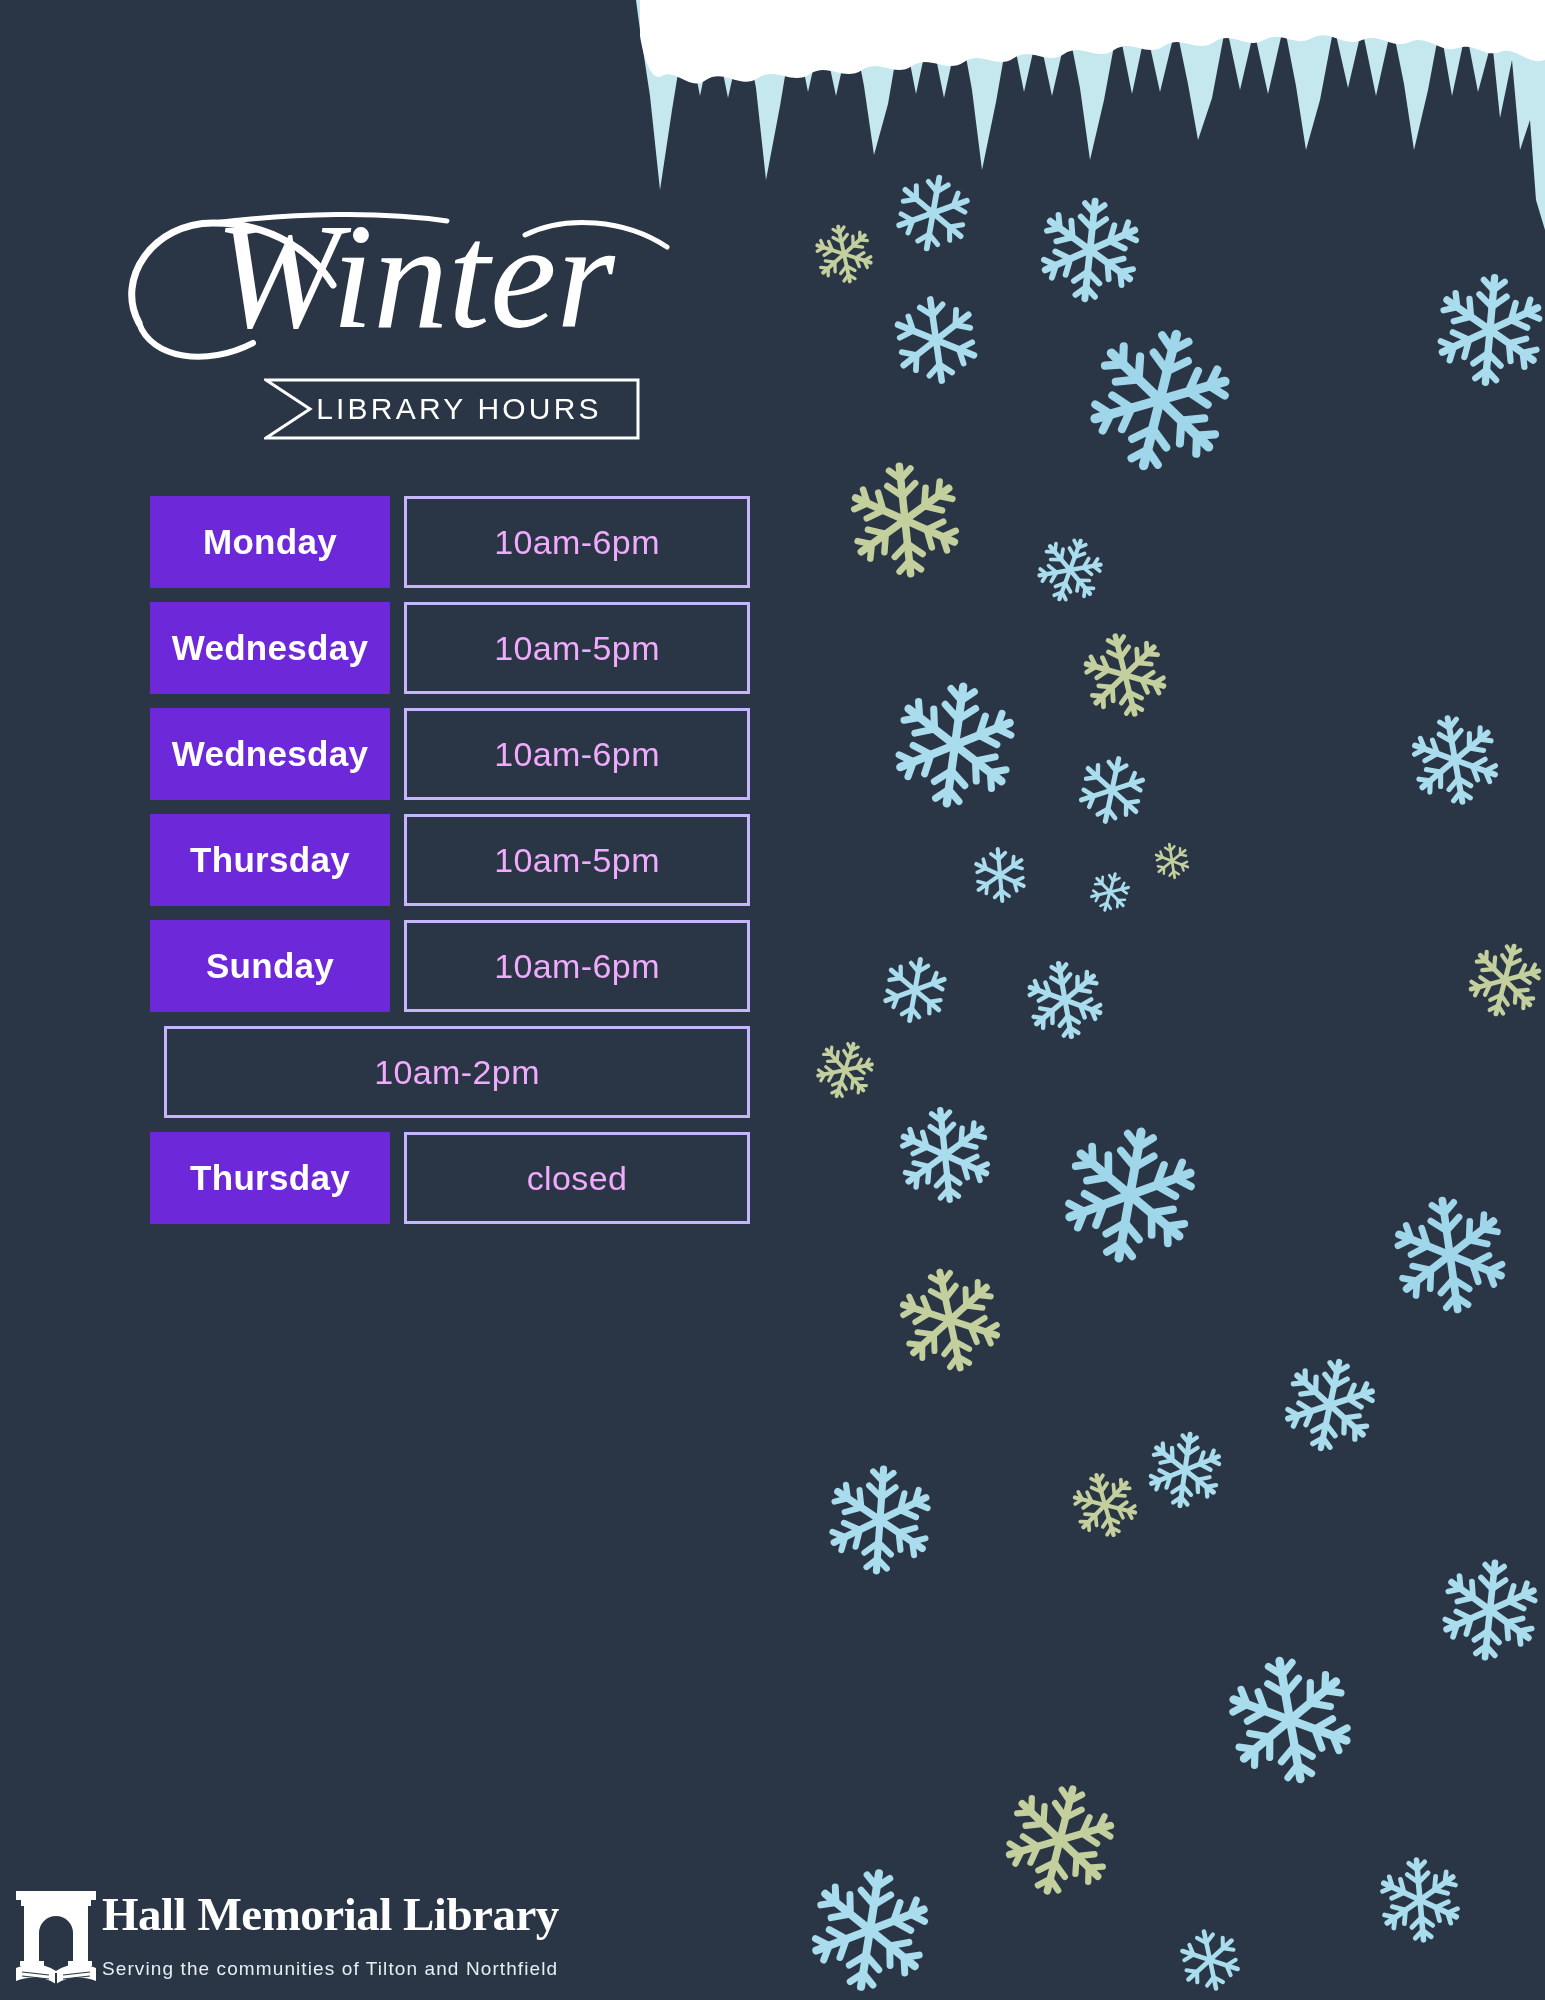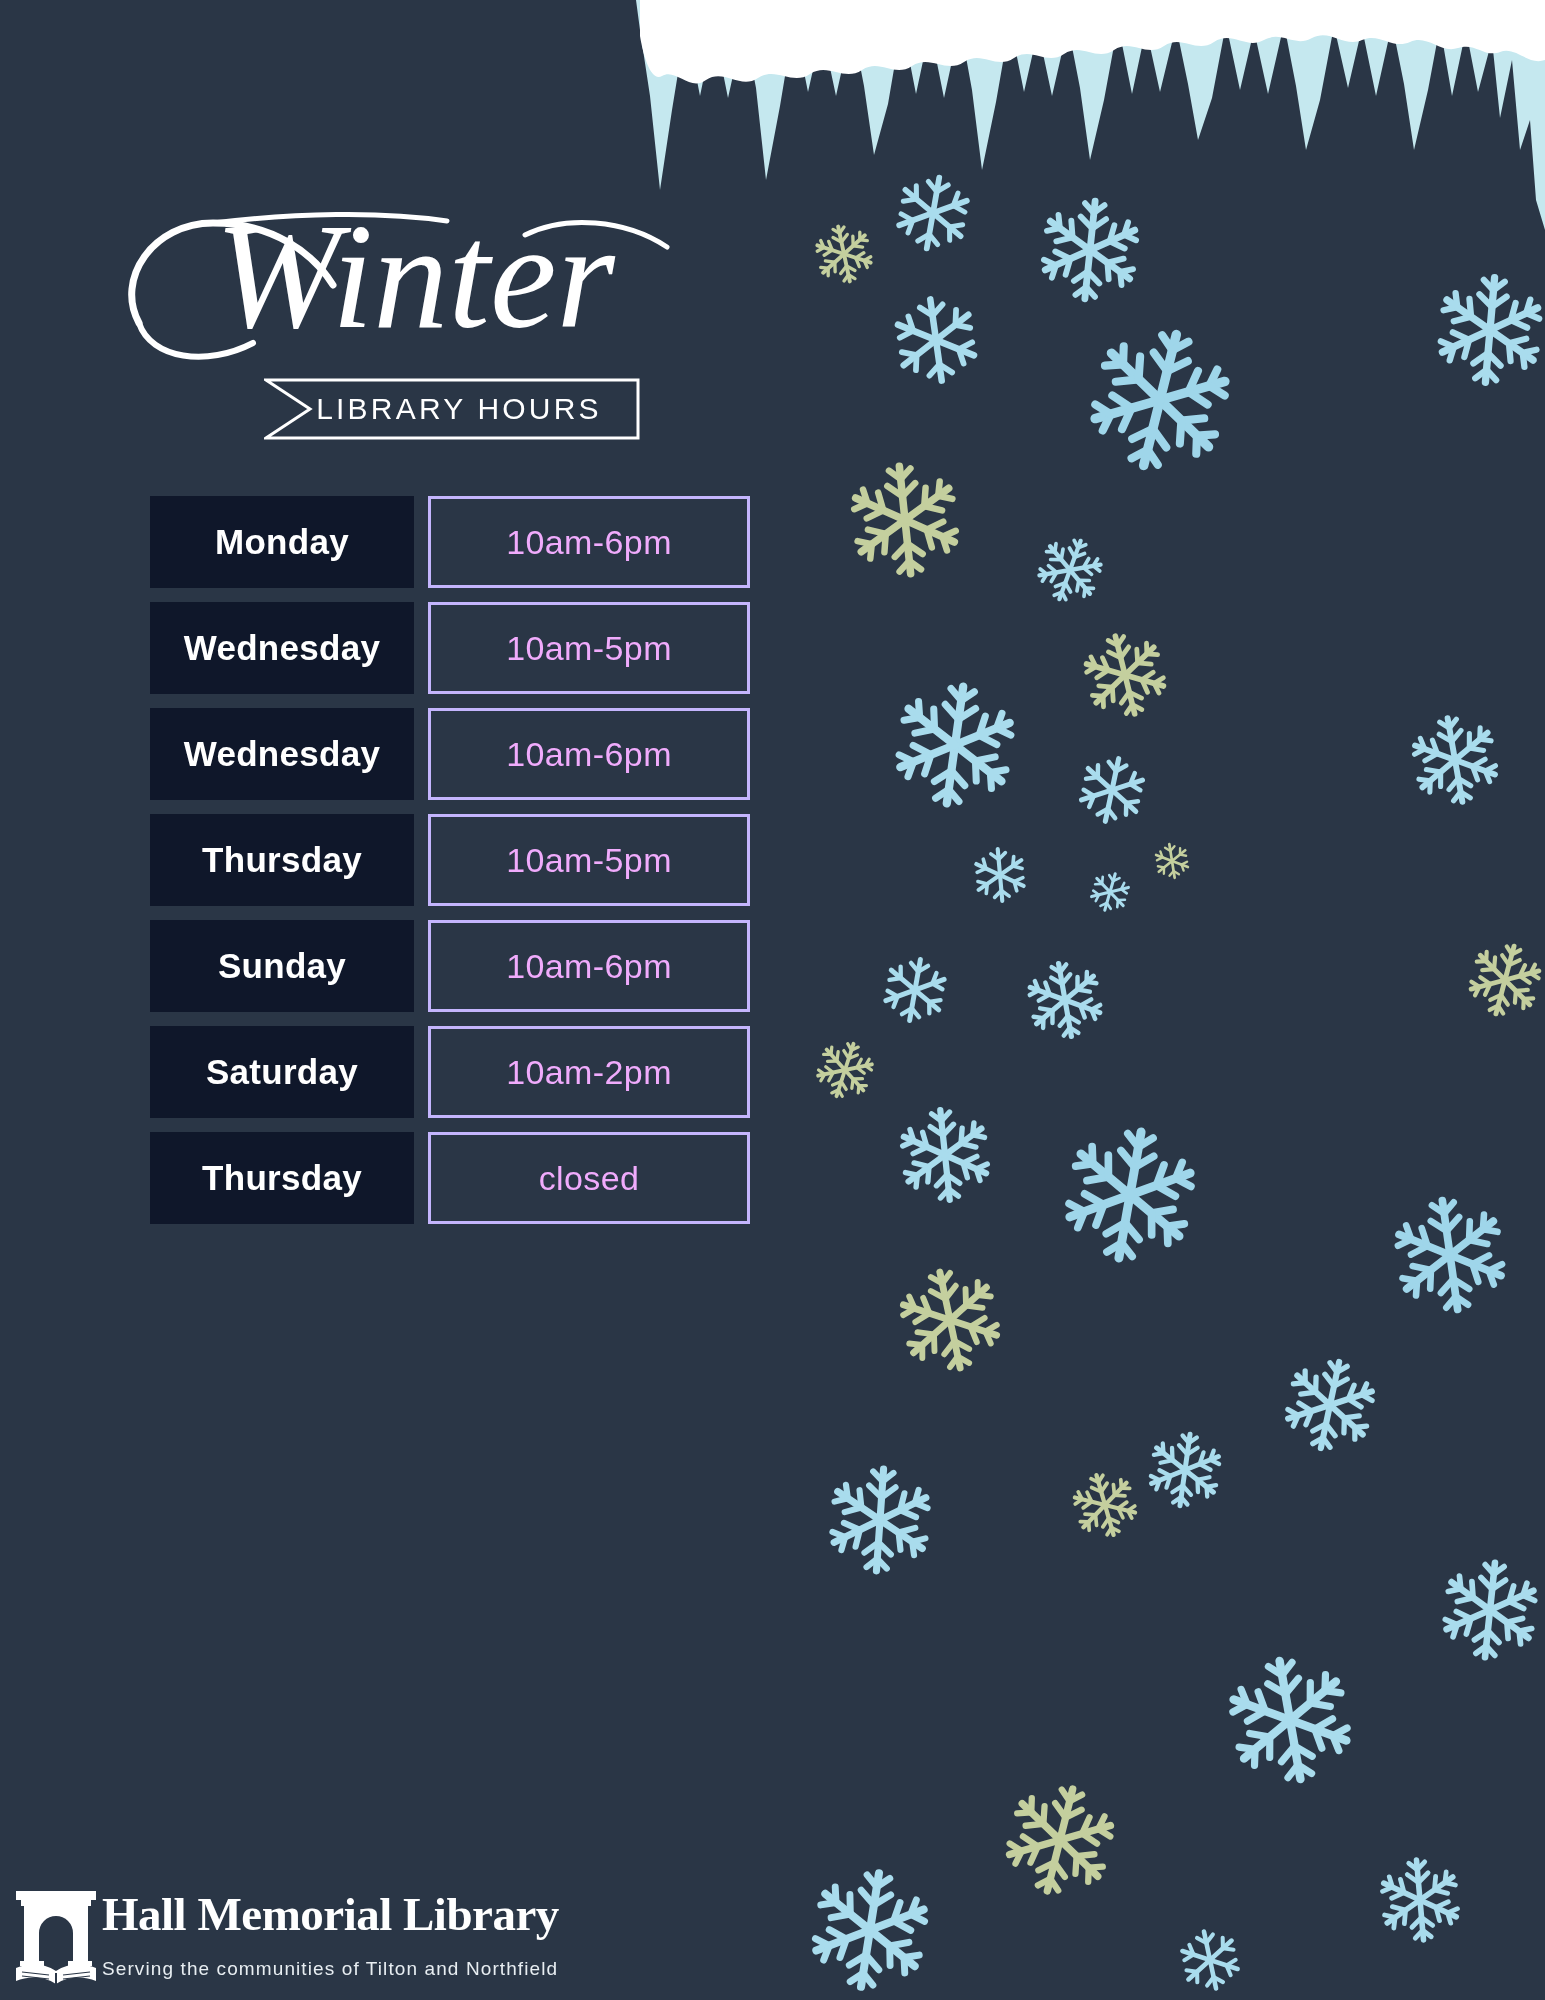--- a/index.html
+++ b/index.html
@@ -87,22 +87,22 @@
     top: 496px;
     width: 600px;
   }
   .row {
     display: flex;
     align-items: stretch;
     height: 92px;
     margin-bottom: 14px;
   }
   .day-cell {
-    width: 264px;
-    background: #0f172a;
+    width: 240px;
+    background: #6d28d9;
     display: flex;
     align-items: center;
     justify-content: center;
     color: #ffffff;
     font-size: 35px;
     font-weight: bold;
     letter-spacing: 0.3px;
   }
   .hours-cell {
     flex: 1;
@@ -368,21 +368,20 @@
       </div>
       <div class="row">
         <div class="day-cell">Thursday</div>
         <div class="hours-cell">10am-5pm</div>
       </div>
       <div class="row">
         <div class="day-cell">Sunday</div>
         <div class="hours-cell">10am-6pm</div>
       </div>
       <div class="row">
-        <div class="day-cell">Saturday</div>
         <div class="hours-cell">10am-2pm</div>
       </div>
       <div class="row">
         <div class="day-cell">Thursday</div>
         <div class="hours-cell">closed</div>
       </div>
     </div>
 </div>
 
 <div class="footer-logo">

